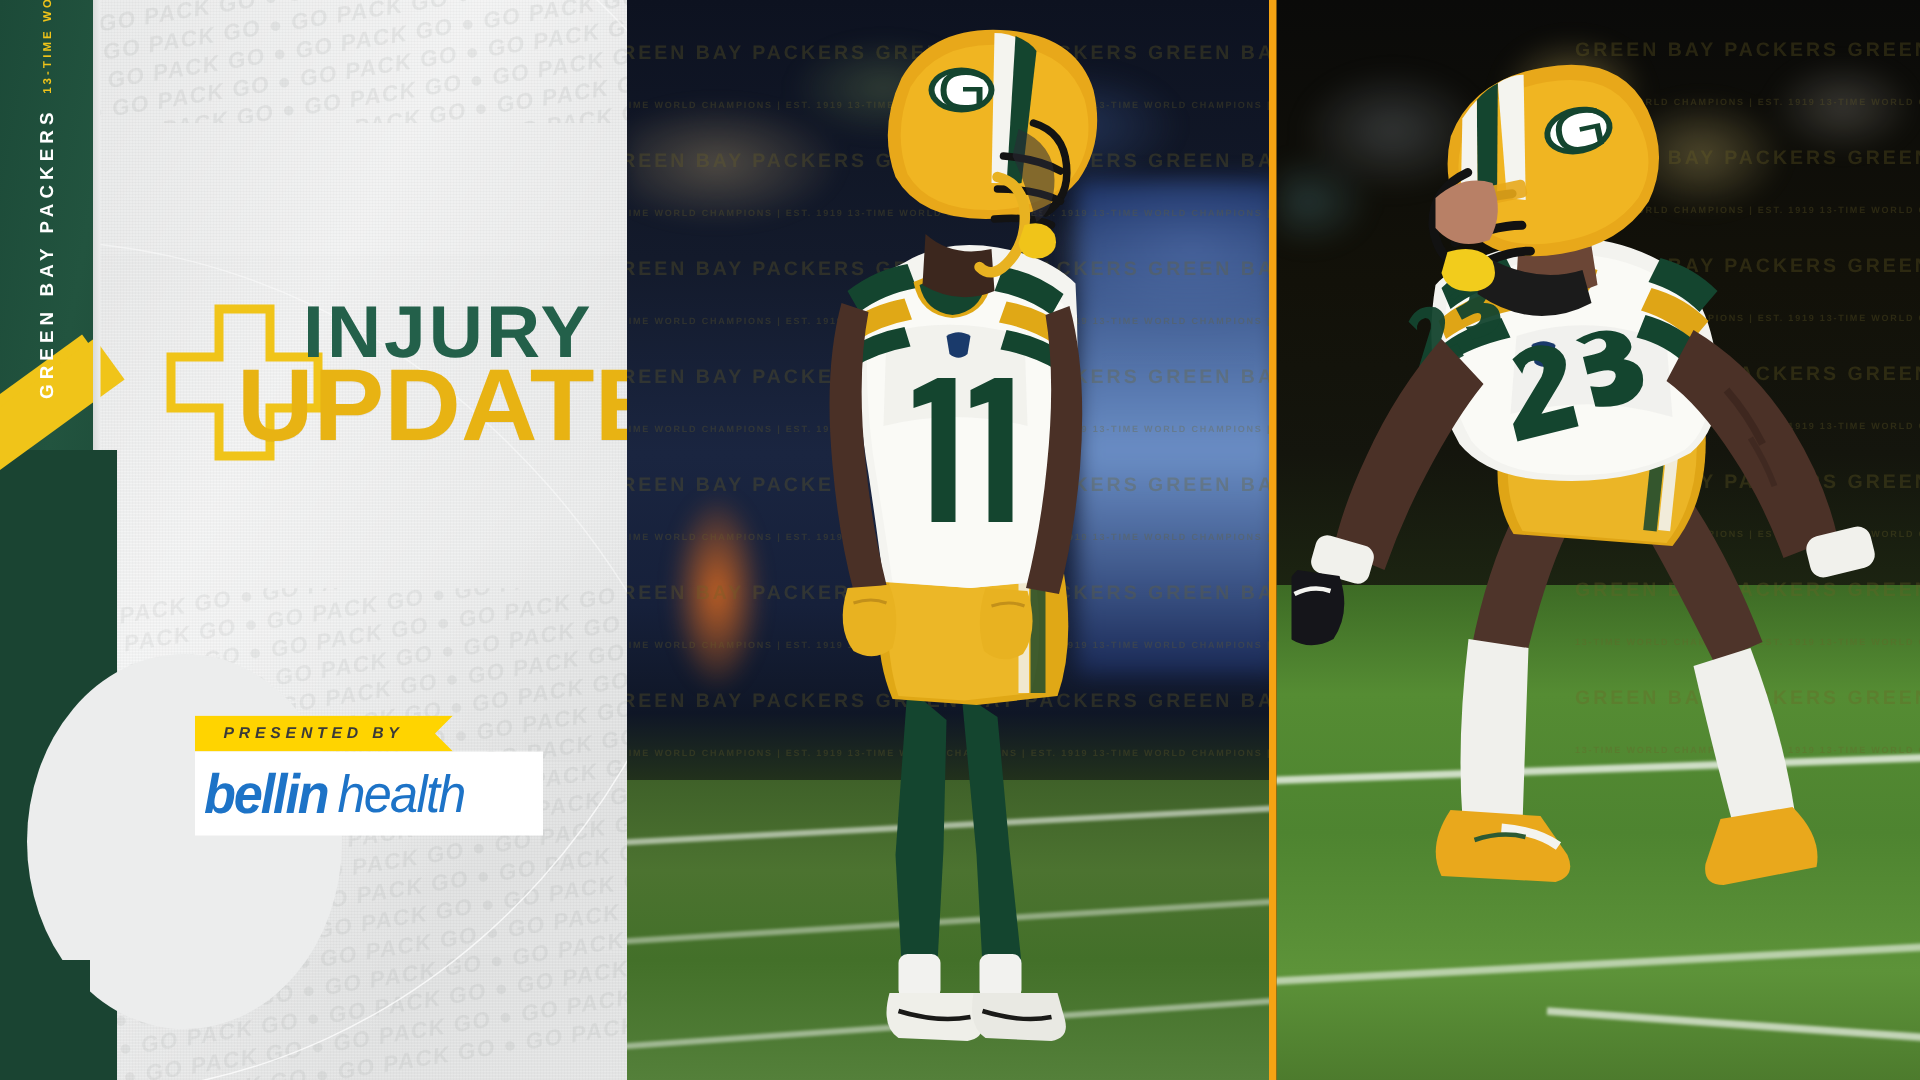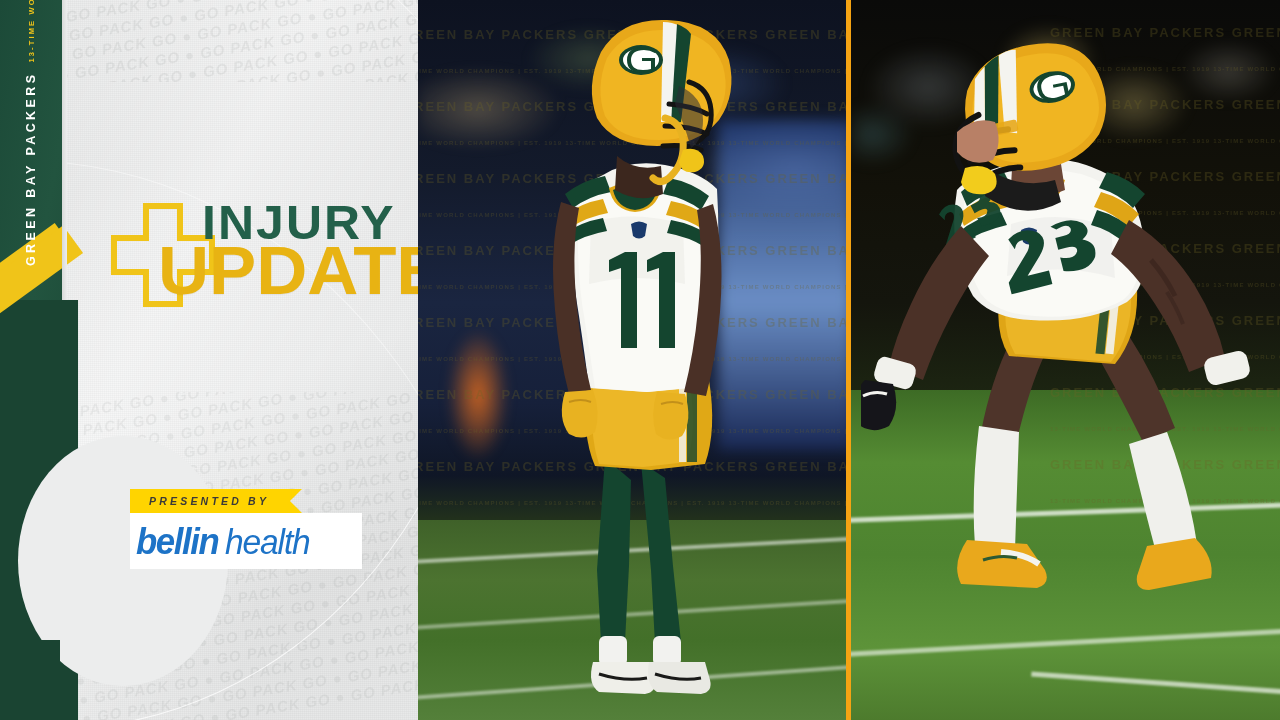--- a/index.html
+++ b/index.html
@@ -124,21 +124,21 @@
   }
   #hl-update{
     font-size:68px; font-weight:bold; letter-spacing:0px; color:#e8b313;
     line-height:.86; text-transform:uppercase; margin-top:-4px; margin-left:-44px;
     font-family:"Liberation Sans", sans-serif; transform:scaleX(1.04);
     transform-origin:left center;
     text-shadow:0 1px 0 rgba(0,0,0,.05);
   }
 
   
-  #sponsor{ position:absolute; left:130px; top:489px; width:184px; z-index:5; }
+  #sponsor{ position:absolute; left:130px; top:477px; width:184px; z-index:5; }
   #presented-bar{
     position:relative; height:24px; background:#ffd400;
     clip-path:polygon(0 0, 100% 0, 93% 50%, 100% 100%, 0 100%);
     display:flex; align-items:center; padding-left:19px; width:172px;
   }
   #presented-label{
     font-size:10.5px; font-weight:bold; font-style:italic; letter-spacing:3.2px;
     color:#3a3a38; text-transform:uppercase;
   }
   #bellin-box{

